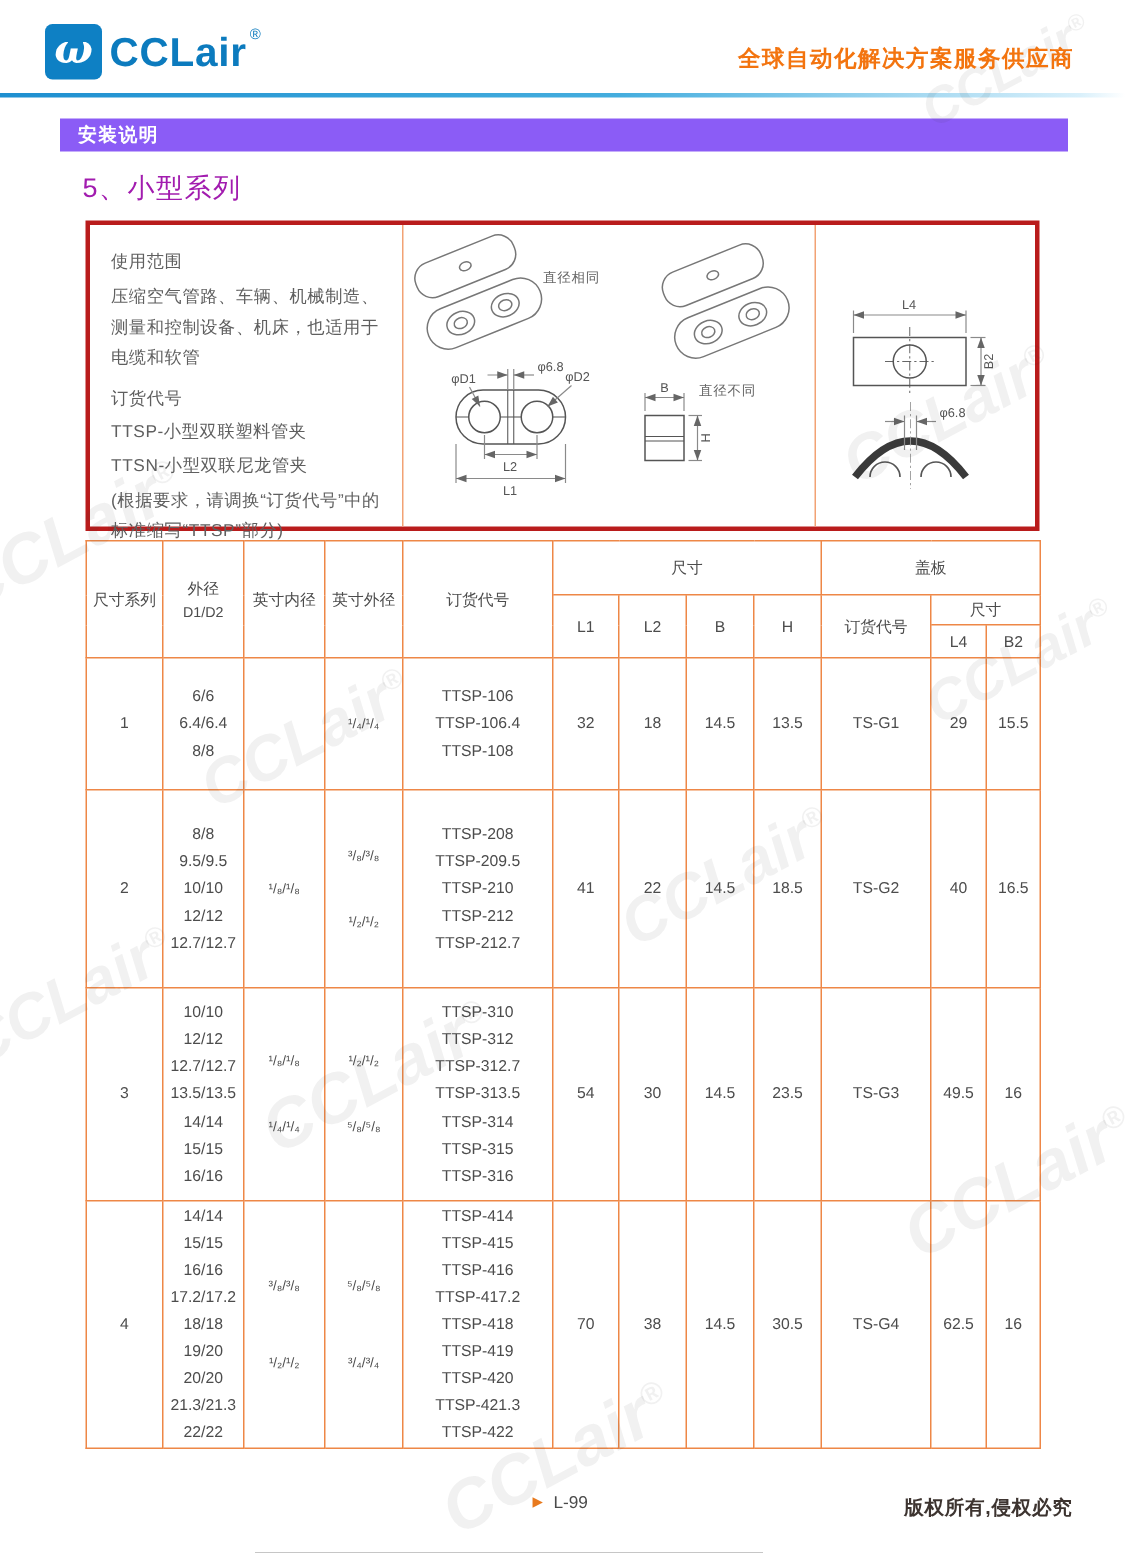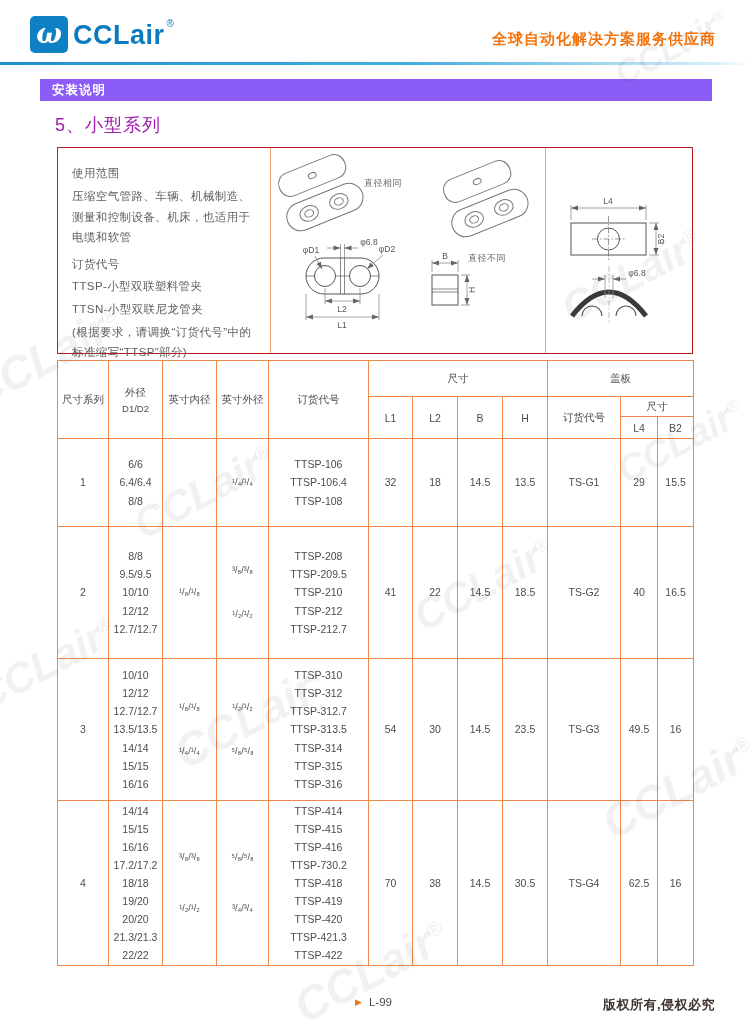--- a/index.html
+++ b/index.html
@@ -27,21 +27,21 @@
              font-family:"DejaVu Serif",serif;}
   .logo-text{color:#0c7bbe;font-weight:bold;font-size:27px;letter-spacing:0.5px;margin-left:5px;line-height:38px;}
   .logo-reg{color:#0c7bbe;font-size:10px;margin-left:2px;margin-top:2px;}
   .tagline{position:absolute;right:34px;top:30px;color:#f3740f;font-weight:bold;font-size:15px;letter-spacing:1px;}
   .hdr-rule{height:3px;background:linear-gradient(90deg,#1e8fd0 0%,#44adde 55%,#d9f0fb 96%,#ffffff 100%);}
   
   .section-bar{margin:14px 38px 0 40px;height:22px;background:#8b5cf6;color:#fff;
                font-size:12.5px;font-weight:bold;line-height:22px;padding-left:12px;letter-spacing:1px;}
   .page-title{margin:12px 0 10px 55px;font-size:18px;font-weight:normal;color:#a21caf;letter-spacing:1px;}
   
-  .top-box{display:flex;width:636px;margin-left:57px;border:1px solid #b91c1c;height:207px;box-sizing:border-box;}
+  .top-box{display:flex;width:636px;margin-left:57px;border:3px solid #b91c1c;height:207px;box-sizing:border-box;}
   .info-panel{width:213px;box-sizing:border-box;border-right:1px solid #f2a274;
               padding:16px 10px 0 14px;font-size:11.5px;color:#5f5f5f;letter-spacing:0.4px;}
   .info-panel p{margin:0 0 7px;line-height:1.78;}
   .info-panel .tight{margin-bottom:4px;line-height:1.6;}
   .draw-mid{width:275px;box-sizing:border-box;border-right:1px solid #f2a274;}
   .draw-right{width:146px;box-sizing:border-box;}
   svg .cn{fill:#666;font-size:9px;text-anchor:middle;letter-spacing:0.5px;}
   svg .dim line{stroke:#8a8a8a;stroke-width:0.8;}
   svg .dim text{fill:#555;font-size:8.5px;text-anchor:middle;}
   
@@ -428,21 +428,21 @@
             <div>¹/₂/¹/₂</div>
           </td>
           <td class="frac">
             <div>⁵/₈/⁵/₈</div>
             <div>³/₄/³/₄</div>
           </td>
           <td>
             <div>TTSP-414</div>
             <div>TTSP-415</div>
             <div>TTSP-416</div>
-            <div>TTSP-730.2</div>
+            <div>TTSP-417.2</div>
             <div>TTSP-418</div>
             <div>TTSP-419</div>
             <div>TTSP-420</div>
             <div>TTSP-421.3</div>
             <div>TTSP-422</div>
           </td>
           <td>
             <div>70</div>
           </td>
           <td>

